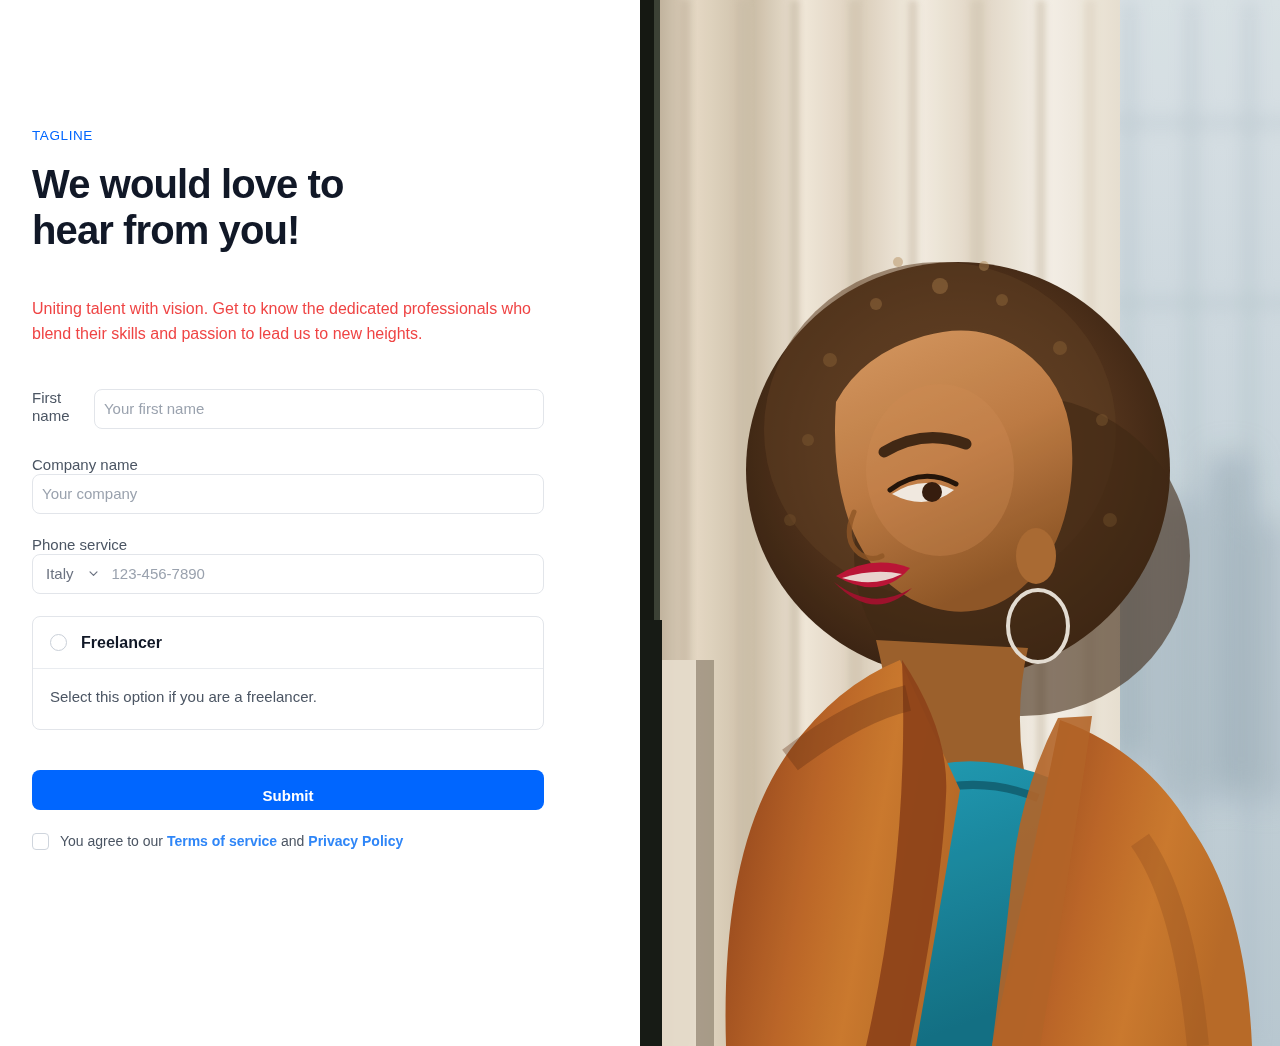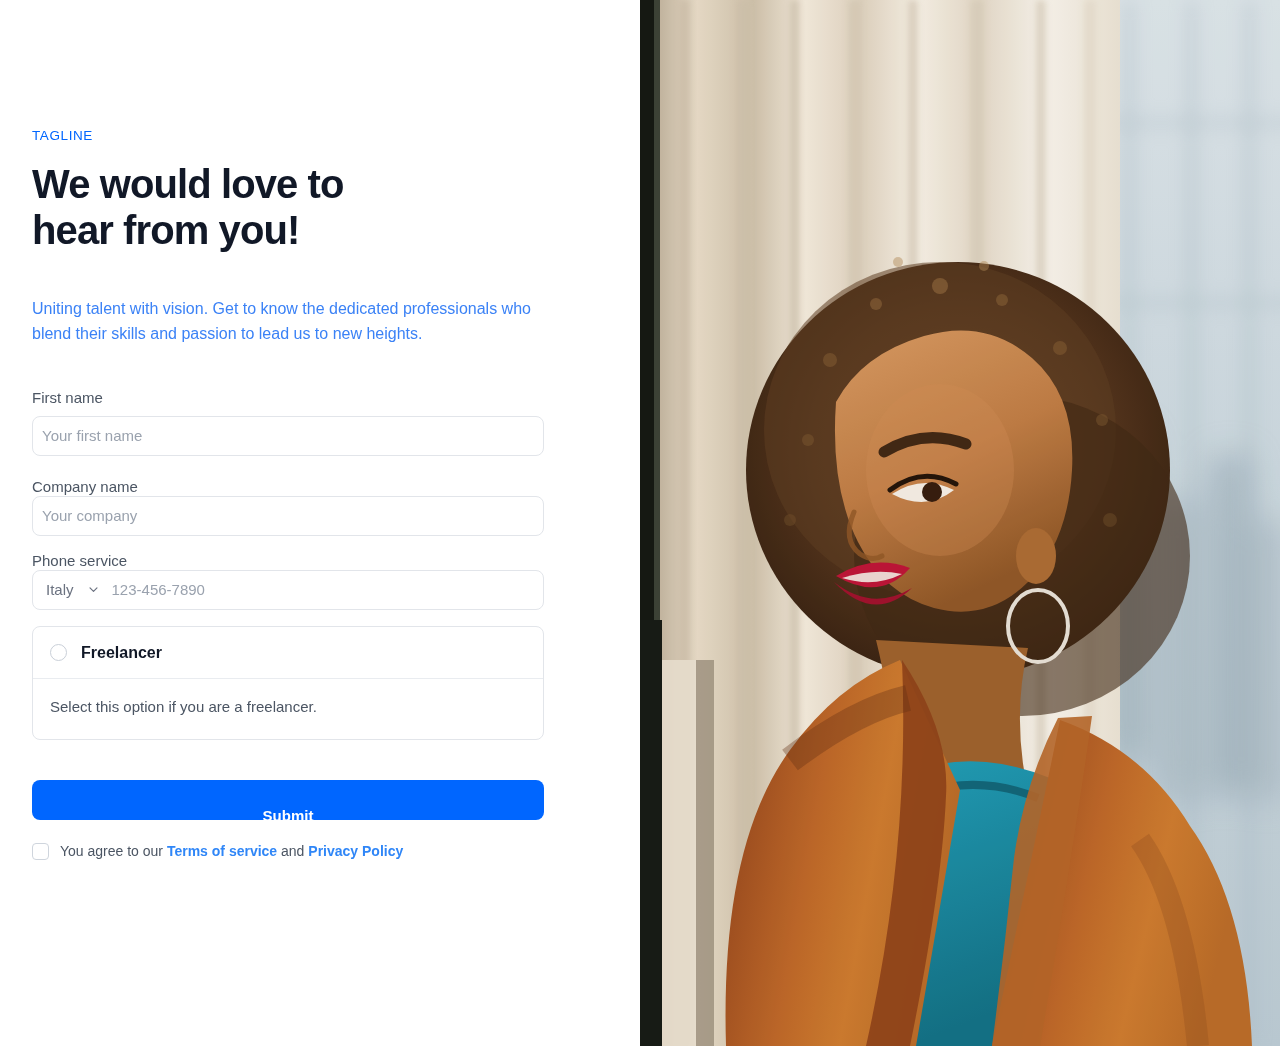--- a/index.html
+++ b/index.html
@@ -54,36 +54,36 @@
     line-height: 1.14;
     letter-spacing: -0.9px;
     color: #111827;
     margin-bottom: 22px;
     white-space: pre-line;
   }
 
   .subtitle {
     font-size: 16px;
     line-height: 1.55;
-    color: #3b82f6;
+    color: #ef4444;
     width: 510px;
     margin-bottom: 42px;
     margin-top: 44px;
   }
 
   
   .field-row {
     display: flex;
     gap: 20px;
     margin-bottom: 22px;
   }
 
   .field {
     display: flex;
-    flex-direction: column;
+    flex-direction: row;
     flex: 1 1 0;
     min-width: 0;
   }
 
   .field-label {
     font-size: 15px;
     color: #4b5563;
     line-height: 1.2;
     margin-bottom: 9px;
   }
@@ -96,21 +96,21 @@
     padding: 0 9px;
     font-family: "Liberation Sans", sans-serif;
     font-size: 15px;
     color: #6d28d9;
     outline: none;
     width: 100%;
   }
 
   .text-input::placeholder { color: #9aa2ae; }
 
-  .field-block { margin-bottom: 16px; }
+  .field-block { margin-bottom: 22px; }
 
   
   .phone-group {
     display: flex;
     height: 40px;
     border: 1px solid #e2e5ea;
     border-radius: 8px;
     background: #ffffff;
     overflow: hidden;
   }
@@ -206,21 +206,21 @@
     height: 40px;
     background: #0066ff;
     border: none;
     border-radius: 8px;
     color: #ffffff;
     font-family: "Liberation Sans", sans-serif;
     font-size: 15px;
     font-weight: bold;
     cursor: pointer;
     line-height: 40px;
-    padding: 16px;
+    padding: 6px;
     text-align: center;
   }
 
   
   .terms-row {
     display: flex;
     align-items: center;
     gap: 11px;
     margin-top: 22px;
   }

